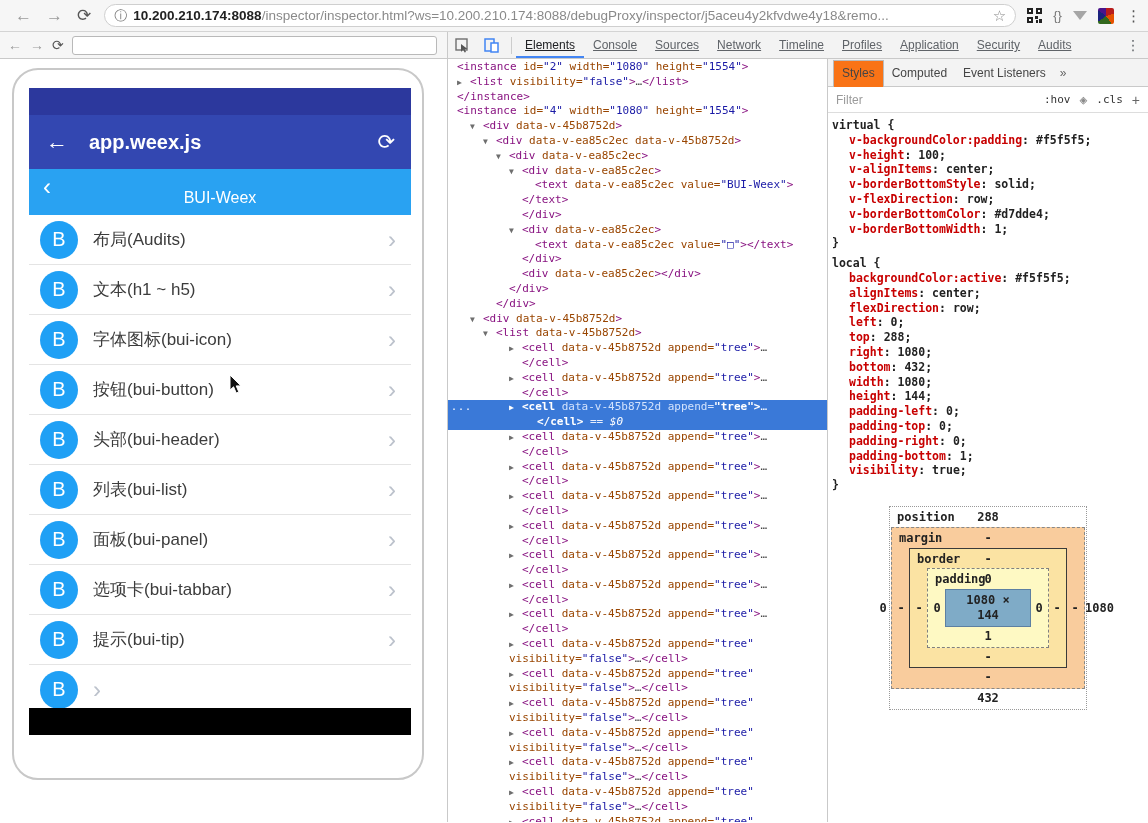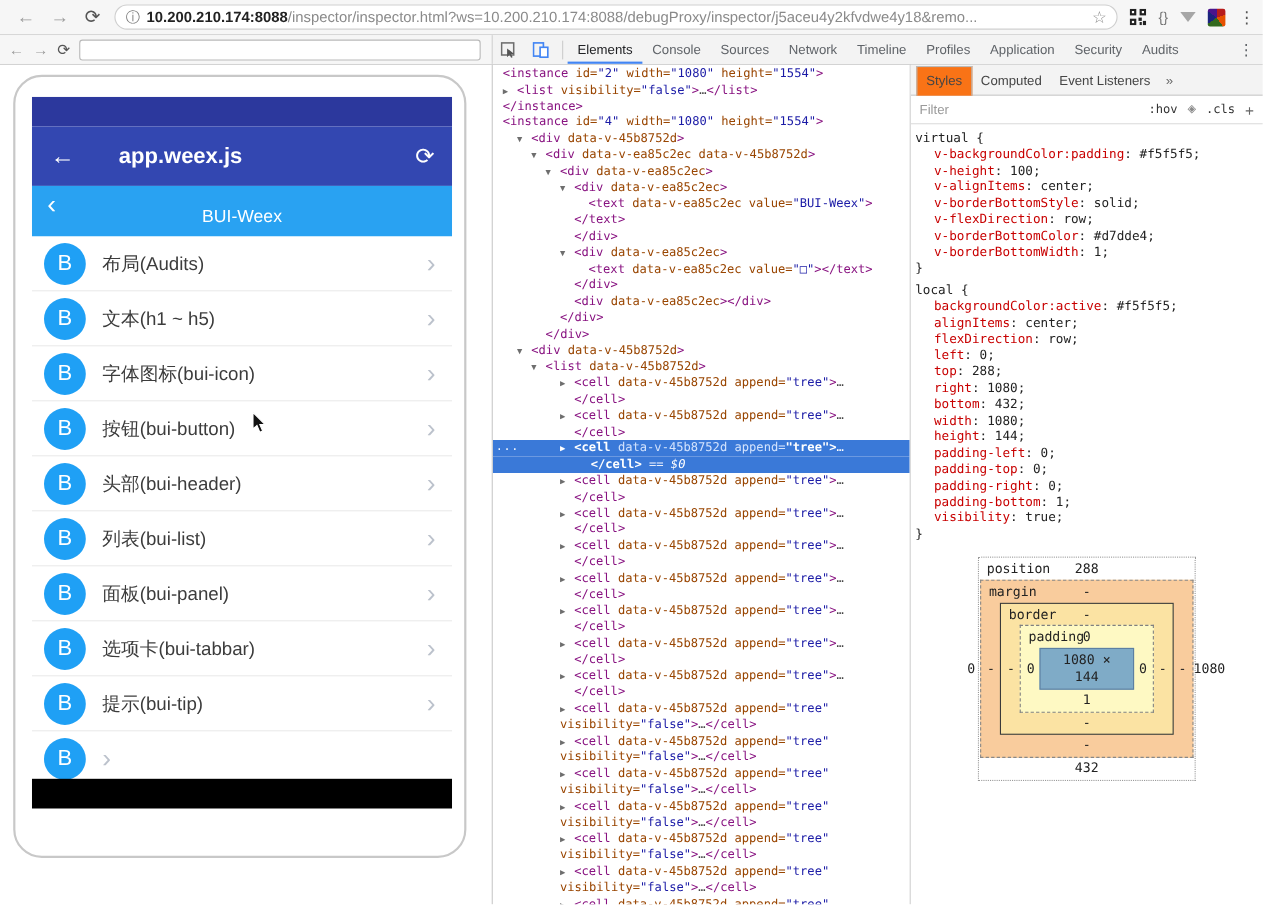--- a/index.html
+++ b/index.html
@@ -27,34 +27,34 @@
   .menu-ic { color:#555; font-size:15px; margin-left:12px; letter-spacing:0; }
   
   .row2 { height:27px; display:flex; border-bottom:1px solid #c9c9c9; }
   .row2-left { width:448px; background:#f6f6f6; border-right:1px solid #c9c9c9;
     display:flex; align-items:center; padding:0 4px; }
   .row2-left .nav-ic { font-size:14px; margin:0 4px; }
   .mini-url { flex:1; height:19px; background:#fff; border:1px solid #b9b9b9; border-radius:3px; margin:0 6px 0 4px; }
   .row2-right { flex:1; background:#f3f3f3; display:flex; align-items:stretch; }
   .dt-icon { display:flex; align-items:center; padding:0 7px; }
   .dt-divider { width:1px; background:#ccc; height:17px; margin:5px 4px; }
-  .dt-tab { font-size:12px; color:#5f6368; padding:0 9px; line-height:26px; white-space:nowrap; }
+  .dt-tab { font-size:12px; color:#5f6368; padding:0 9px; line-height:26px; white-space:nowrap;text-decoration:underline; }
   .dt-tab.active { color:#202124; border-bottom:2px solid #4285f4; }
   .dt-menu { margin-left:auto; color:#5f6368; font-size:14px; padding:0 8px; line-height:26px; }
   
   .main { display:flex; height:763px; }
   
   .pane-device { width:448px; position:relative; background:#fff; border-right:1px solid #c9c9c9; }
   .frame { position:absolute; left:12px; top:9px; width:412px; height:712px;
     border:2px solid #c8c8c8; border-radius:26px; background:#fff; }
   .screen { position:absolute; left:15px; top:18px; width:382px; height:655px; background:#fff; overflow:hidden; }
   .statusbar { height:27px; background:#2c389d; }
   .appbar { height:54px; background:#3347b1; color:#fff; display:flex; align-items:center; }
   .appbar .back { font-size:22px; margin-left:17px; }
-  .appbar .title { font-size:20px; font-weight:bold; margin-left:40px; flex:1; }
+  .appbar .title { font-size:20px; font-weight:bold; margin-left:21px; flex:1; }
   .appbar .reload { font-size:21px; margin-right:16px; }
   .buibar { height:46px; background:#29a2f2; color:#fff; position:relative;
     display:flex; align-items:center; justify-content:center; }
   .buibar .back { position:absolute; left:14px; font-size:24px; top:4px; }
   .buibar .title { font-size:16px;margin-top:12px; }
   .applist { position:relative; }
   .app-item { height:50px; display:flex; align-items:center; padding-left:11px;
     border-bottom:1px solid #e4e4e4; background:#fff; }
   .badge { width:38px; height:38px; border-radius:50%; background:#1fa0f5; color:#fff;
     font-size:20px; display:flex; align-items:center; justify-content:center; margin-right:15px; flex:0 0 auto; }
@@ -88,21 +88,21 @@
   .sb-tab.active { background:#f97316; border:1px solid #bbb; border-bottom:none; margin-bottom:-1px; padding-bottom:7px; }
   .sb-more { color:#666; padding:5px 6px 6px; font-size:12px; }
   .sb-filter { height:26px; border-bottom:1px solid #ddd; display:flex; align-items:center;
     padding:0 8px; font-size:12px; }
   .filter-label { color:#9a9a9a; }
   .filter-right { margin-left:auto; display:flex; align-items:center; gap:9px; color:#333;
     font-family:"DejaVu Sans Mono", monospace; font-size:11px; }
   .diamond-ic { color:#8a8a8a; font-size:13px; }
   .plus-ic { color:#666; font-size:14px; font-family:"Liberation Sans",sans-serif; }
   .sb-rules { flex:1; font-family:"DejaVu Sans Mono", monospace; font-size:11.5px;
-    line-height:14.8px; padding:5px 4px 0 4px; color:#222; overflow:hidden; }
+    line-height:14.8px; padding:5px 4px 0 4px; color:#222; overflow:hidden;font-weight:bold; }
   .rule { margin-bottom:5px; }
   .prop { padding-left:17px; }
   .pname { color:#c80000; }
   .pval { color:#222; }
   
   .bm { width:198px; margin:13px auto 0; font-size:12px; color:#222; }
   .bm-top { position:relative; text-align:center; padding:3px 0 2px; }
   .bm-label { position:absolute; left:7px; }
   .bm-mid { display:flex; align-items:center; justify-content:center; padding:0 1px; }
   .side { min-width:16px; text-align:center; }

